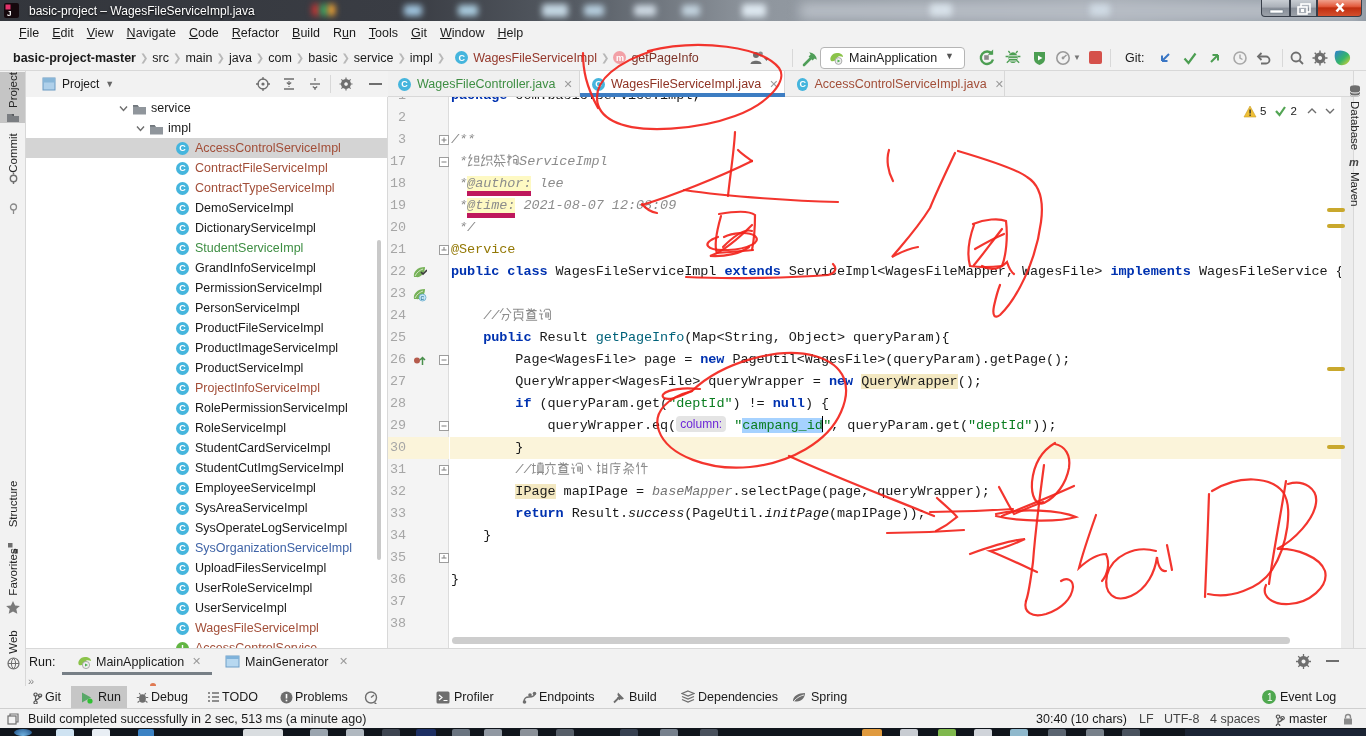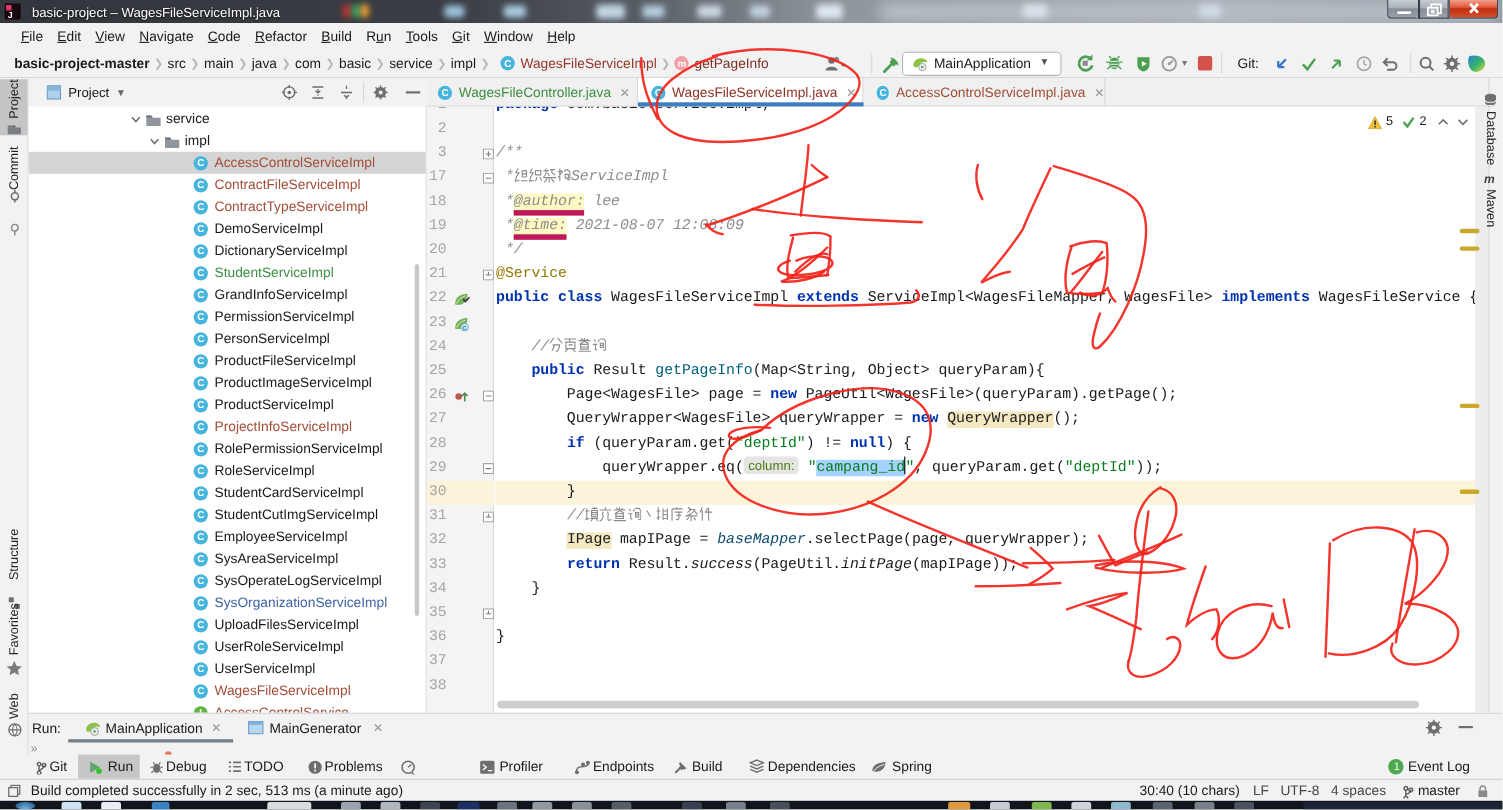--- a/index.html
+++ b/index.html
@@ -42,26 +42,26 @@
 #editor{position:absolute;left:388px;top:97px;width:978px;height:551px;background:#fff;overflow:hidden}
 #gutter{position:absolute;left:0;top:0;width:61px;height:551px;background:#f4f4f4;border-right:1px solid #dcdcdc}
 .ln{position:absolute;right:42px;width:30px;text-align:right;color:#a6a6a6;font:13.4px "Liberation Mono",monospace;line-height:22px}
 #creamline{position:absolute;left:62px;top:340px;width:891px;height:22px;background:#fbf4da}
 #code{position:absolute;left:63px;top:-12px;width:915px;font:13.5px "Liberation Mono",monospace;letter-spacing:-0.06px;line-height:22px;white-space:pre;color:#1a1a1a}
 .kw{color:#0032b0;font-weight:bold}
 .str{color:#0a7d20}
 .cmt{color:#8c8c8c;font-style:italic}
 .ann{color:#937805}
 .mth{color:#00627a}
-.fld{color:#0c4a6e;font-style:italic}
+.fld{color:#737373;font-style:italic}
 .ita{font-style:italic}
 .tanbg{background:#f3e8c1}
 .tagbg{background:#fef9c3;border-bottom:5px solid #be185d}
 .fold{background:#e2eee2}
-.hint{display:inline-block;background:#e4e4e4;color:#4d7c0f;border-radius:4px;font-size:12px;font-family:"Liberation Sans",sans-serif;letter-spacing:0;padding:0 4px;line-height:16px;vertical-align:1px}
+.hint{display:inline-block;background:#e4e4e4;color:#6d28d9;border-radius:4px;font-size:12px;font-family:"Liberation Sans",sans-serif;letter-spacing:0;padding:0 4px;line-height:16px;vertical-align:1px}
 .selblue{background:#a6d2ff}
 .caret{display:inline-block;width:1.5px;height:16px;background:#000;vertical-align:-3px;margin-left:-1px}
 #hscroll{position:absolute;left:64px;top:540px;width:838px;height:7px;background:#cdcdcd;border-radius:4px}
 .mark{position:absolute;width:18px;height:4px;background:#c9a82d;border-radius:2px}
 #inspect{position:absolute;left:855px;top:6px;height:16px;display:flex;align-items:center;font-size:11.5px;color:#1a1a1a}
 
 #rstripe{position:absolute;left:1353px;top:71px;width:13px;height:637px;background:#f2f2f2;border-left:1px solid #d8d8d8}
 #rscroll{position:absolute;left:1341px;top:97px;width:12px;height:551px;background:#ededed}
 .rlab{position:absolute;left:1349px;writing-mode:vertical-rl;font-size:11.5px;color:#262626}
 

